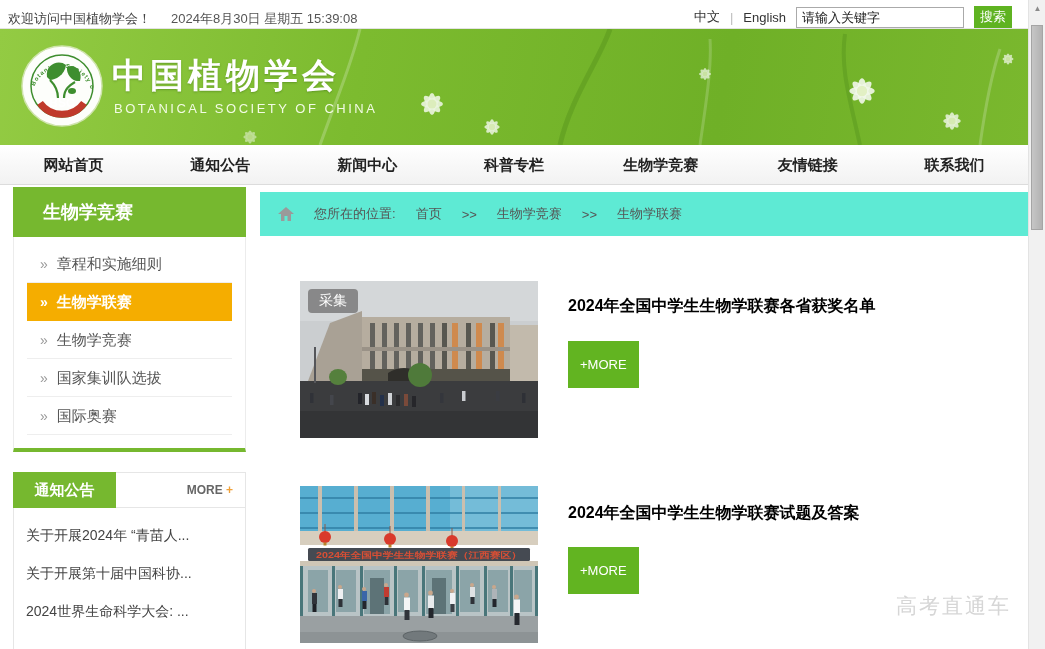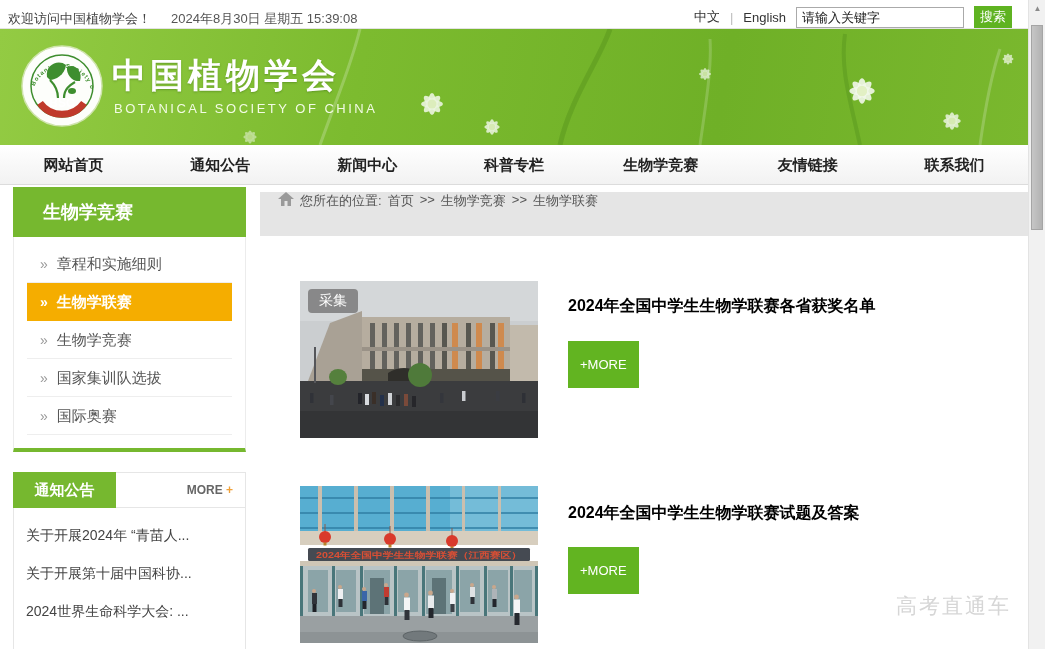--- a/index.html
+++ b/index.html
@@ -60,22 +60,22 @@
   .notice-more { margin-left:auto; margin-right:12px; font-size:12px; font-weight:bold;
                  color:#666; cursor:pointer; }
   .notice-more .plus { color:#f0a13a; }
   .notice-list { left:13px; top:508px; width:233px; height:141px; background:#fff;
                  border-left:1px solid #e6e6e6; border-right:1px solid #e6e6e6;
                  padding:8px 12px 0 12px; overflow:hidden; }
   .notice-item { height:38px; line-height:38px; font-size:14px; color:#444;
                  white-space:nowrap; overflow:hidden; cursor:pointer; }
 
   
-  .breadcrumb { left:260px; top:192px; width:768px; height:44px; background:#e5e5e5;
-                display:flex; align-items:flex-start; gap:6px; padding-left:18px;
+  .breadcrumb { left:260px; top:192px; width:768px; height:44px; background:#5eead4;
+                display:flex; align-items:center; gap:20px; padding-left:18px;
                 font-size:13px; color:#555; }
   .crumb-link { cursor:pointer; }
 
   .photo { width:238px; height:157px; overflow:hidden; cursor:pointer; }
   .photo1 { left:300px; top:281px; }
   .photo2 { left:300px; top:486px; }
   .badge { position:absolute; left:8px; top:8px; background:rgba(125,125,125,.88);
            color:#fff; font-size:14px; padding:3px 11px; border-radius:4px; }
   .news-title { font-size:16px; font-weight:bold; color:#000000; cursor:pointer; }
   .t1 { left:568px; top:296px; } .t2 { left:568px; top:503px; }

